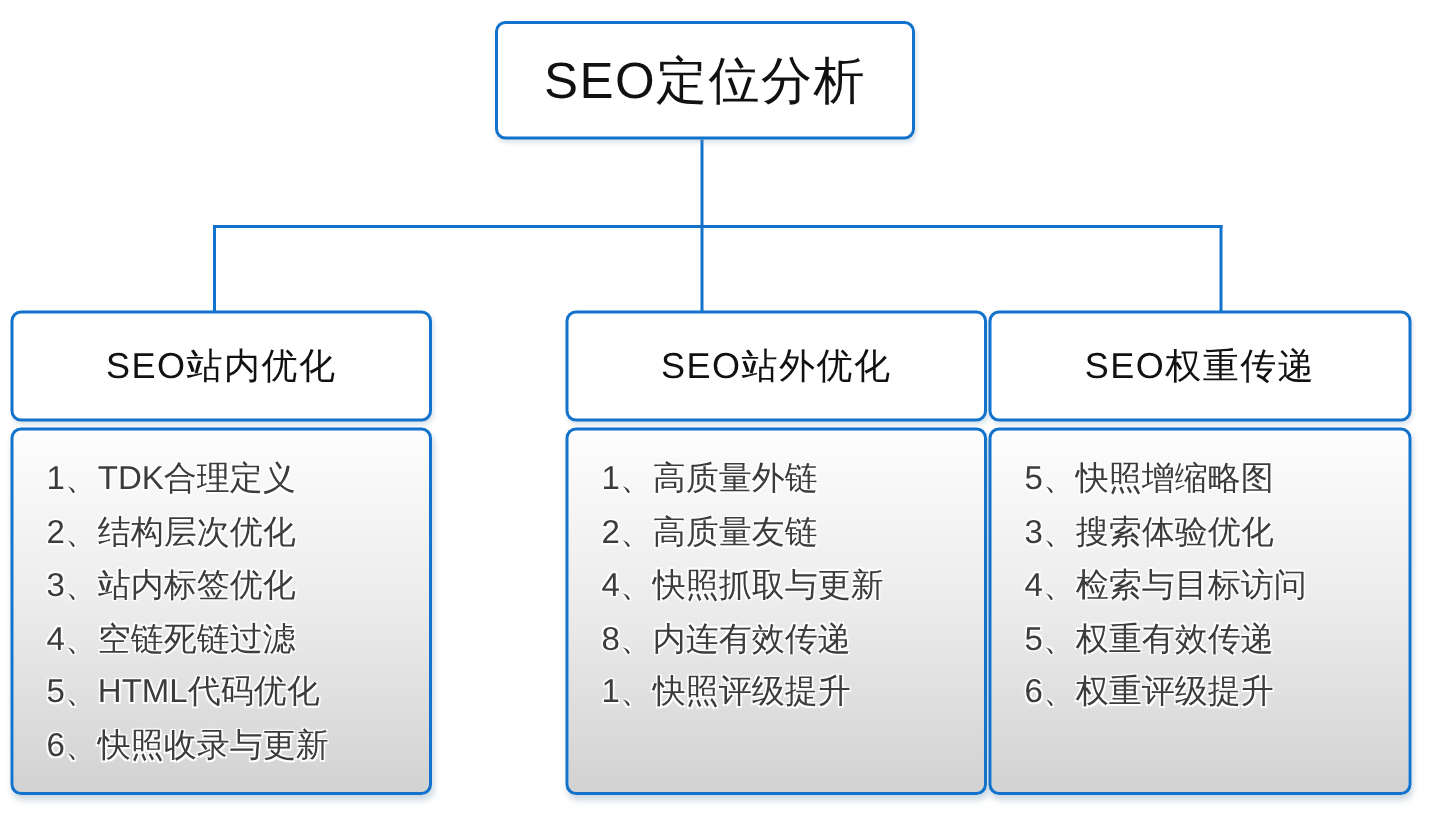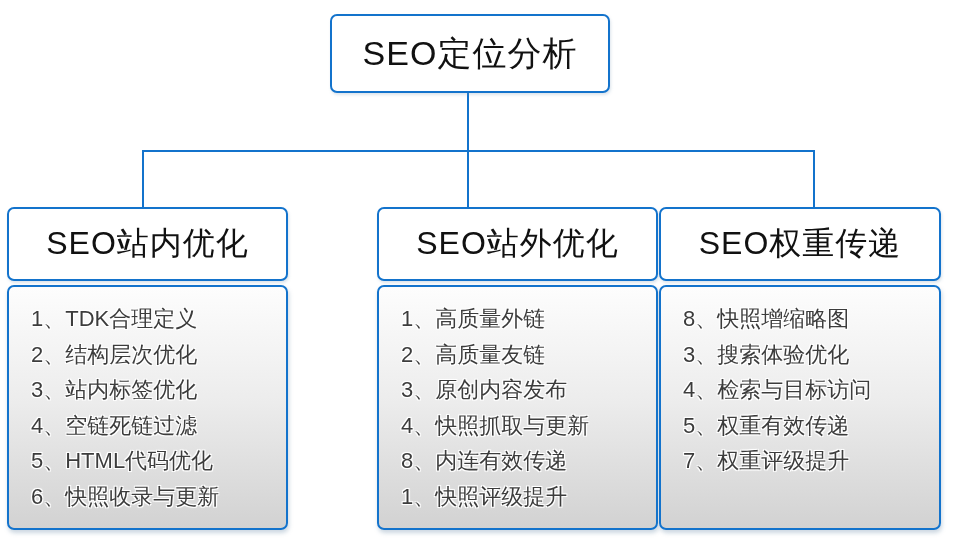--- a/index.html
+++ b/index.html
@@ -49,21 +49,21 @@
     font-size: 34px;
     color: #111111;
     letter-spacing: 1px;
     white-space: nowrap;
   }
   .header-node {
     top: 207px; height: 74px;
     box-shadow: 1px 2px 3px rgba(120,150,180,0.25);
   }
   .header-node .title {
-    font-size: 32px;
+    font-size: 24px;
     color: #111111;
     letter-spacing: 1px;
     white-space: nowrap;
   }
   .list-node {
     position: absolute;
     box-sizing: border-box;
     top: 285px; height: 245px;
     border: 2px solid #1373cc;
     border-radius: 7px;
@@ -115,30 +115,29 @@
     <div class="list-item">5、HTML代码优化</div>
     <div class="list-item">6、快照收录与更新</div>
   </div>
 
   <div class="node header-node col2">
     <span class="title">SEO站外优化</span>
   </div>
   <div class="list-node col2">
     <div class="list-item">1、高质量外链</div>
     <div class="list-item">2、高质量友链</div>
-    <div class="list-item">3、原创内容发布</div>
     <div class="list-item">4、快照抓取与更新</div>
     <div class="list-item">8、内连有效传递</div>
     <div class="list-item">1、快照评级提升</div>
   </div>
 
   <div class="node header-node col3">
     <span class="title">SEO权重传递</span>
   </div>
   <div class="list-node col3">
-    <div class="list-item">8、快照增缩略图</div>
+    <div class="list-item">5、快照增缩略图</div>
     <div class="list-item">3、搜索体验优化</div>
     <div class="list-item">4、检索与目标访问</div>
     <div class="list-item">5、权重有效传递</div>
-    <div class="list-item">7、权重评级提升</div>
+    <div class="list-item">6、权重评级提升</div>
   </div>
 
 </div>
 
 </body></html>

